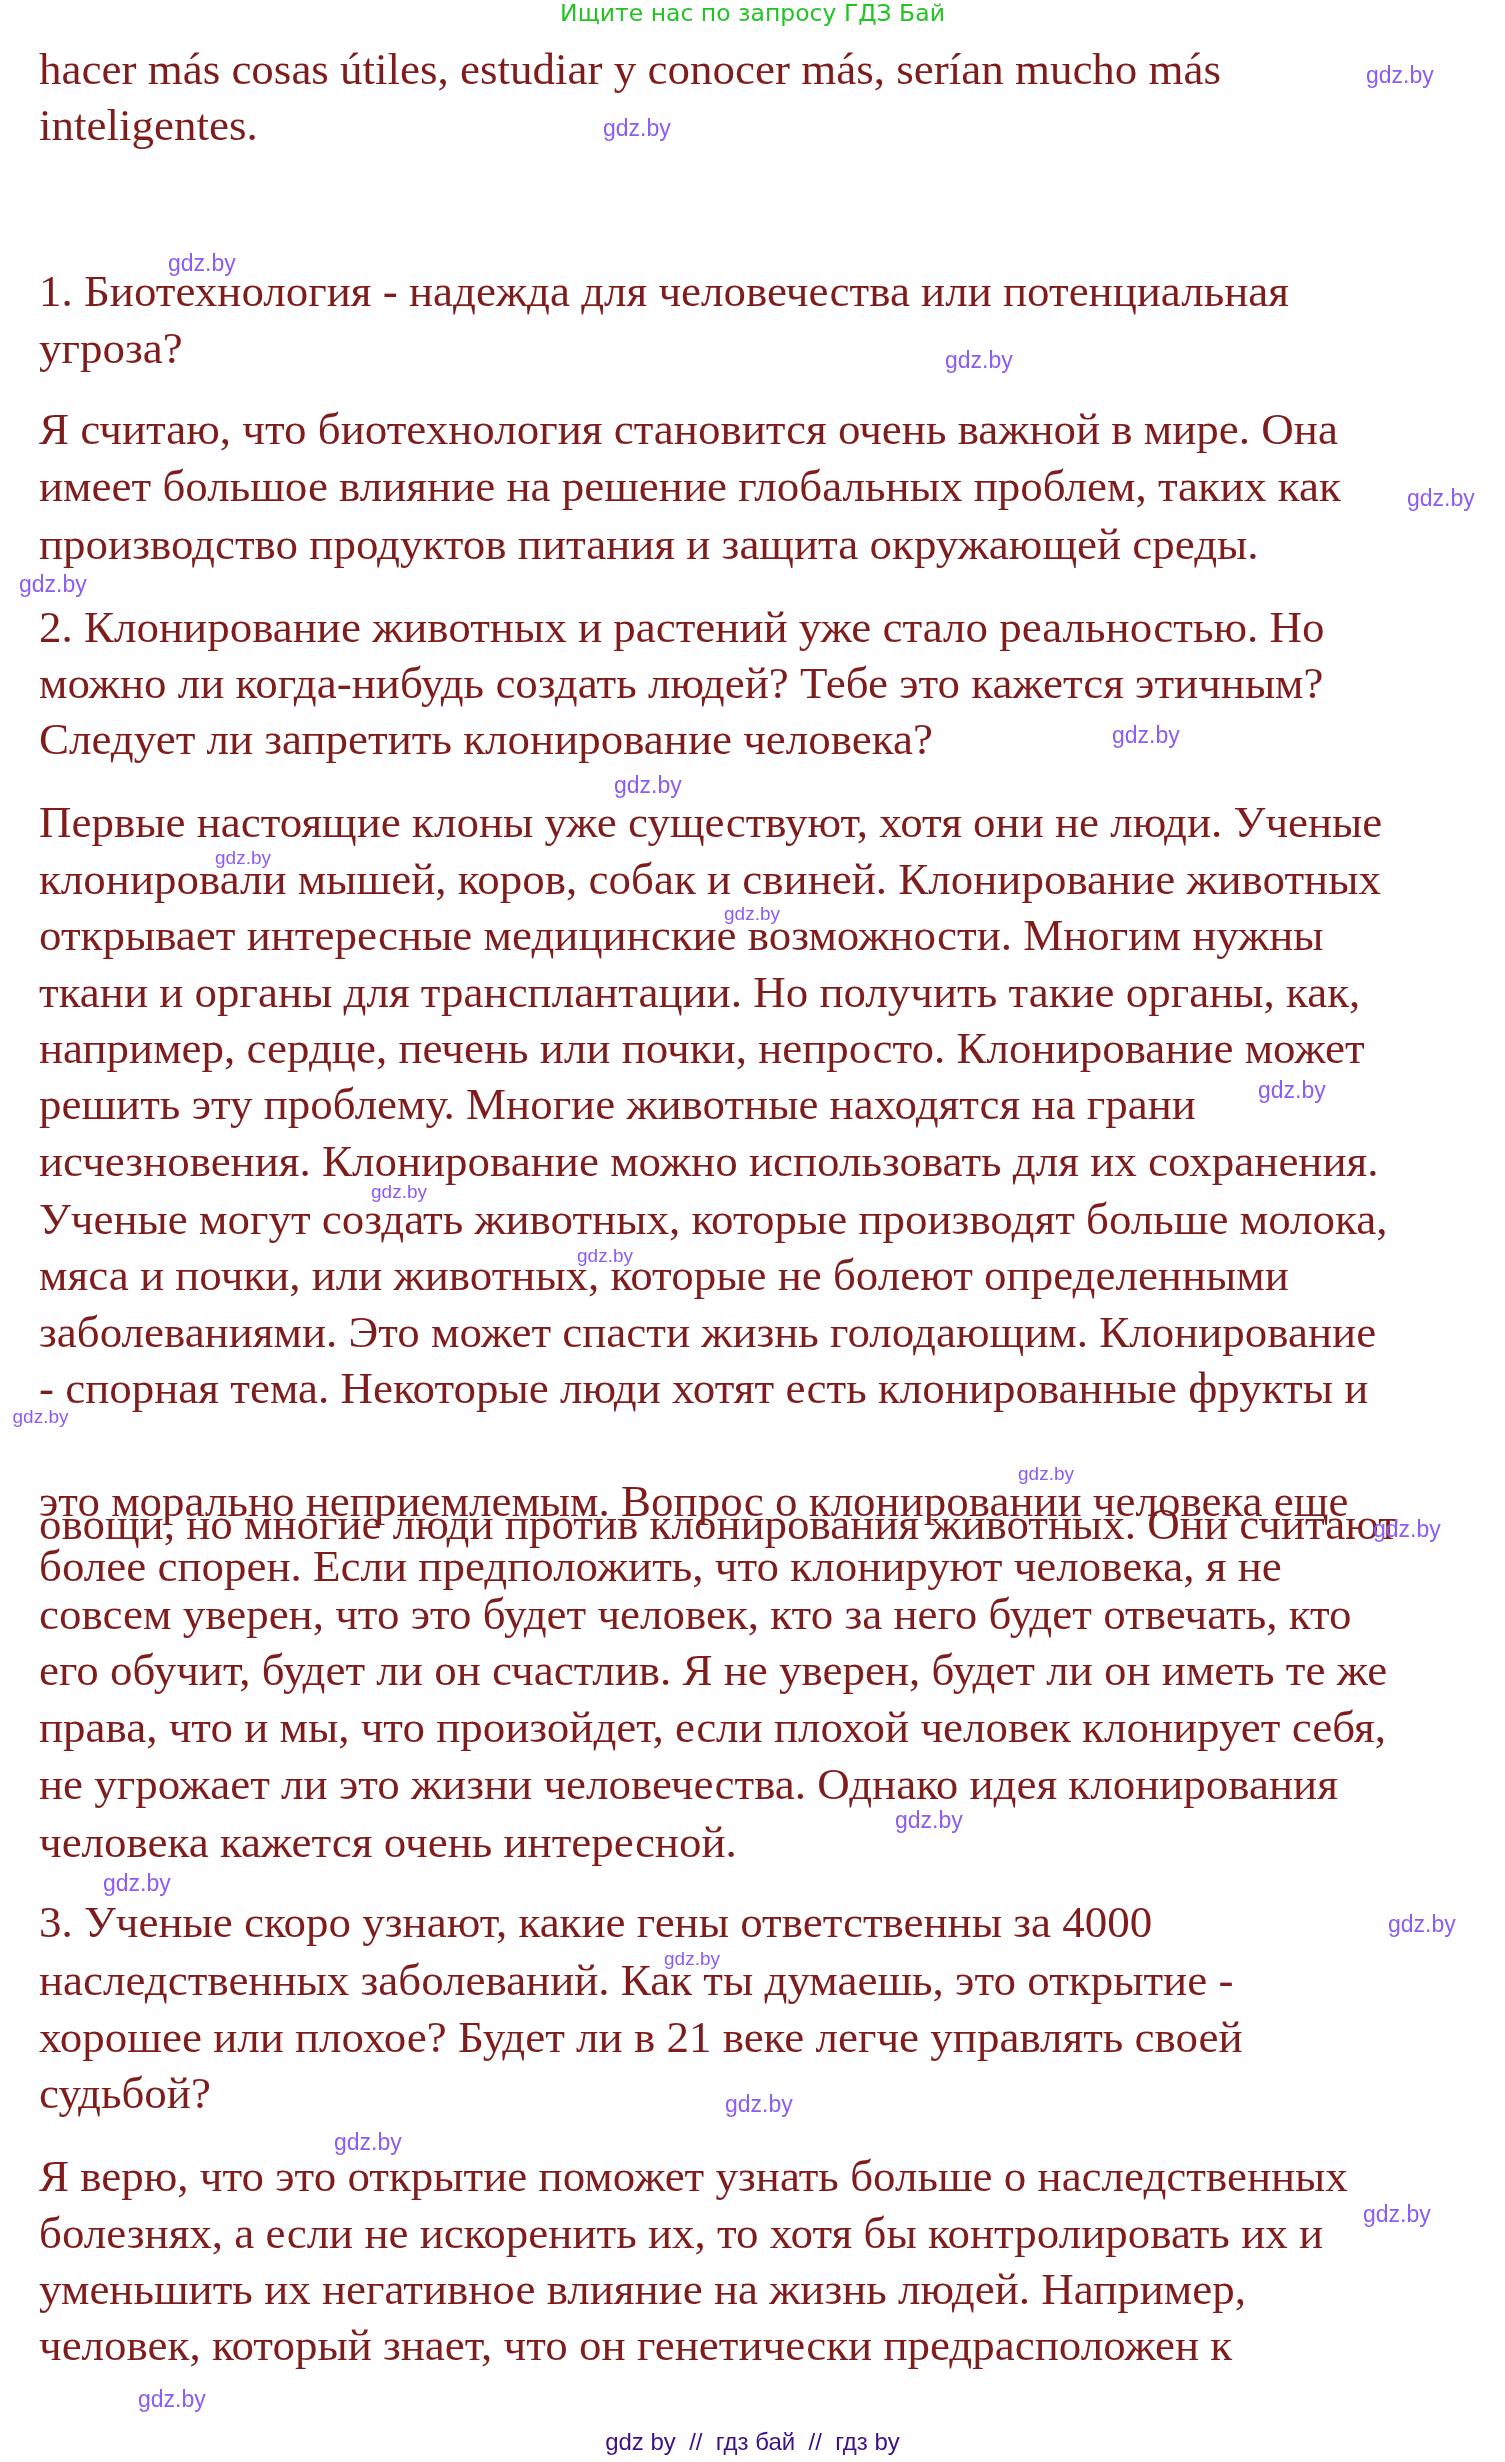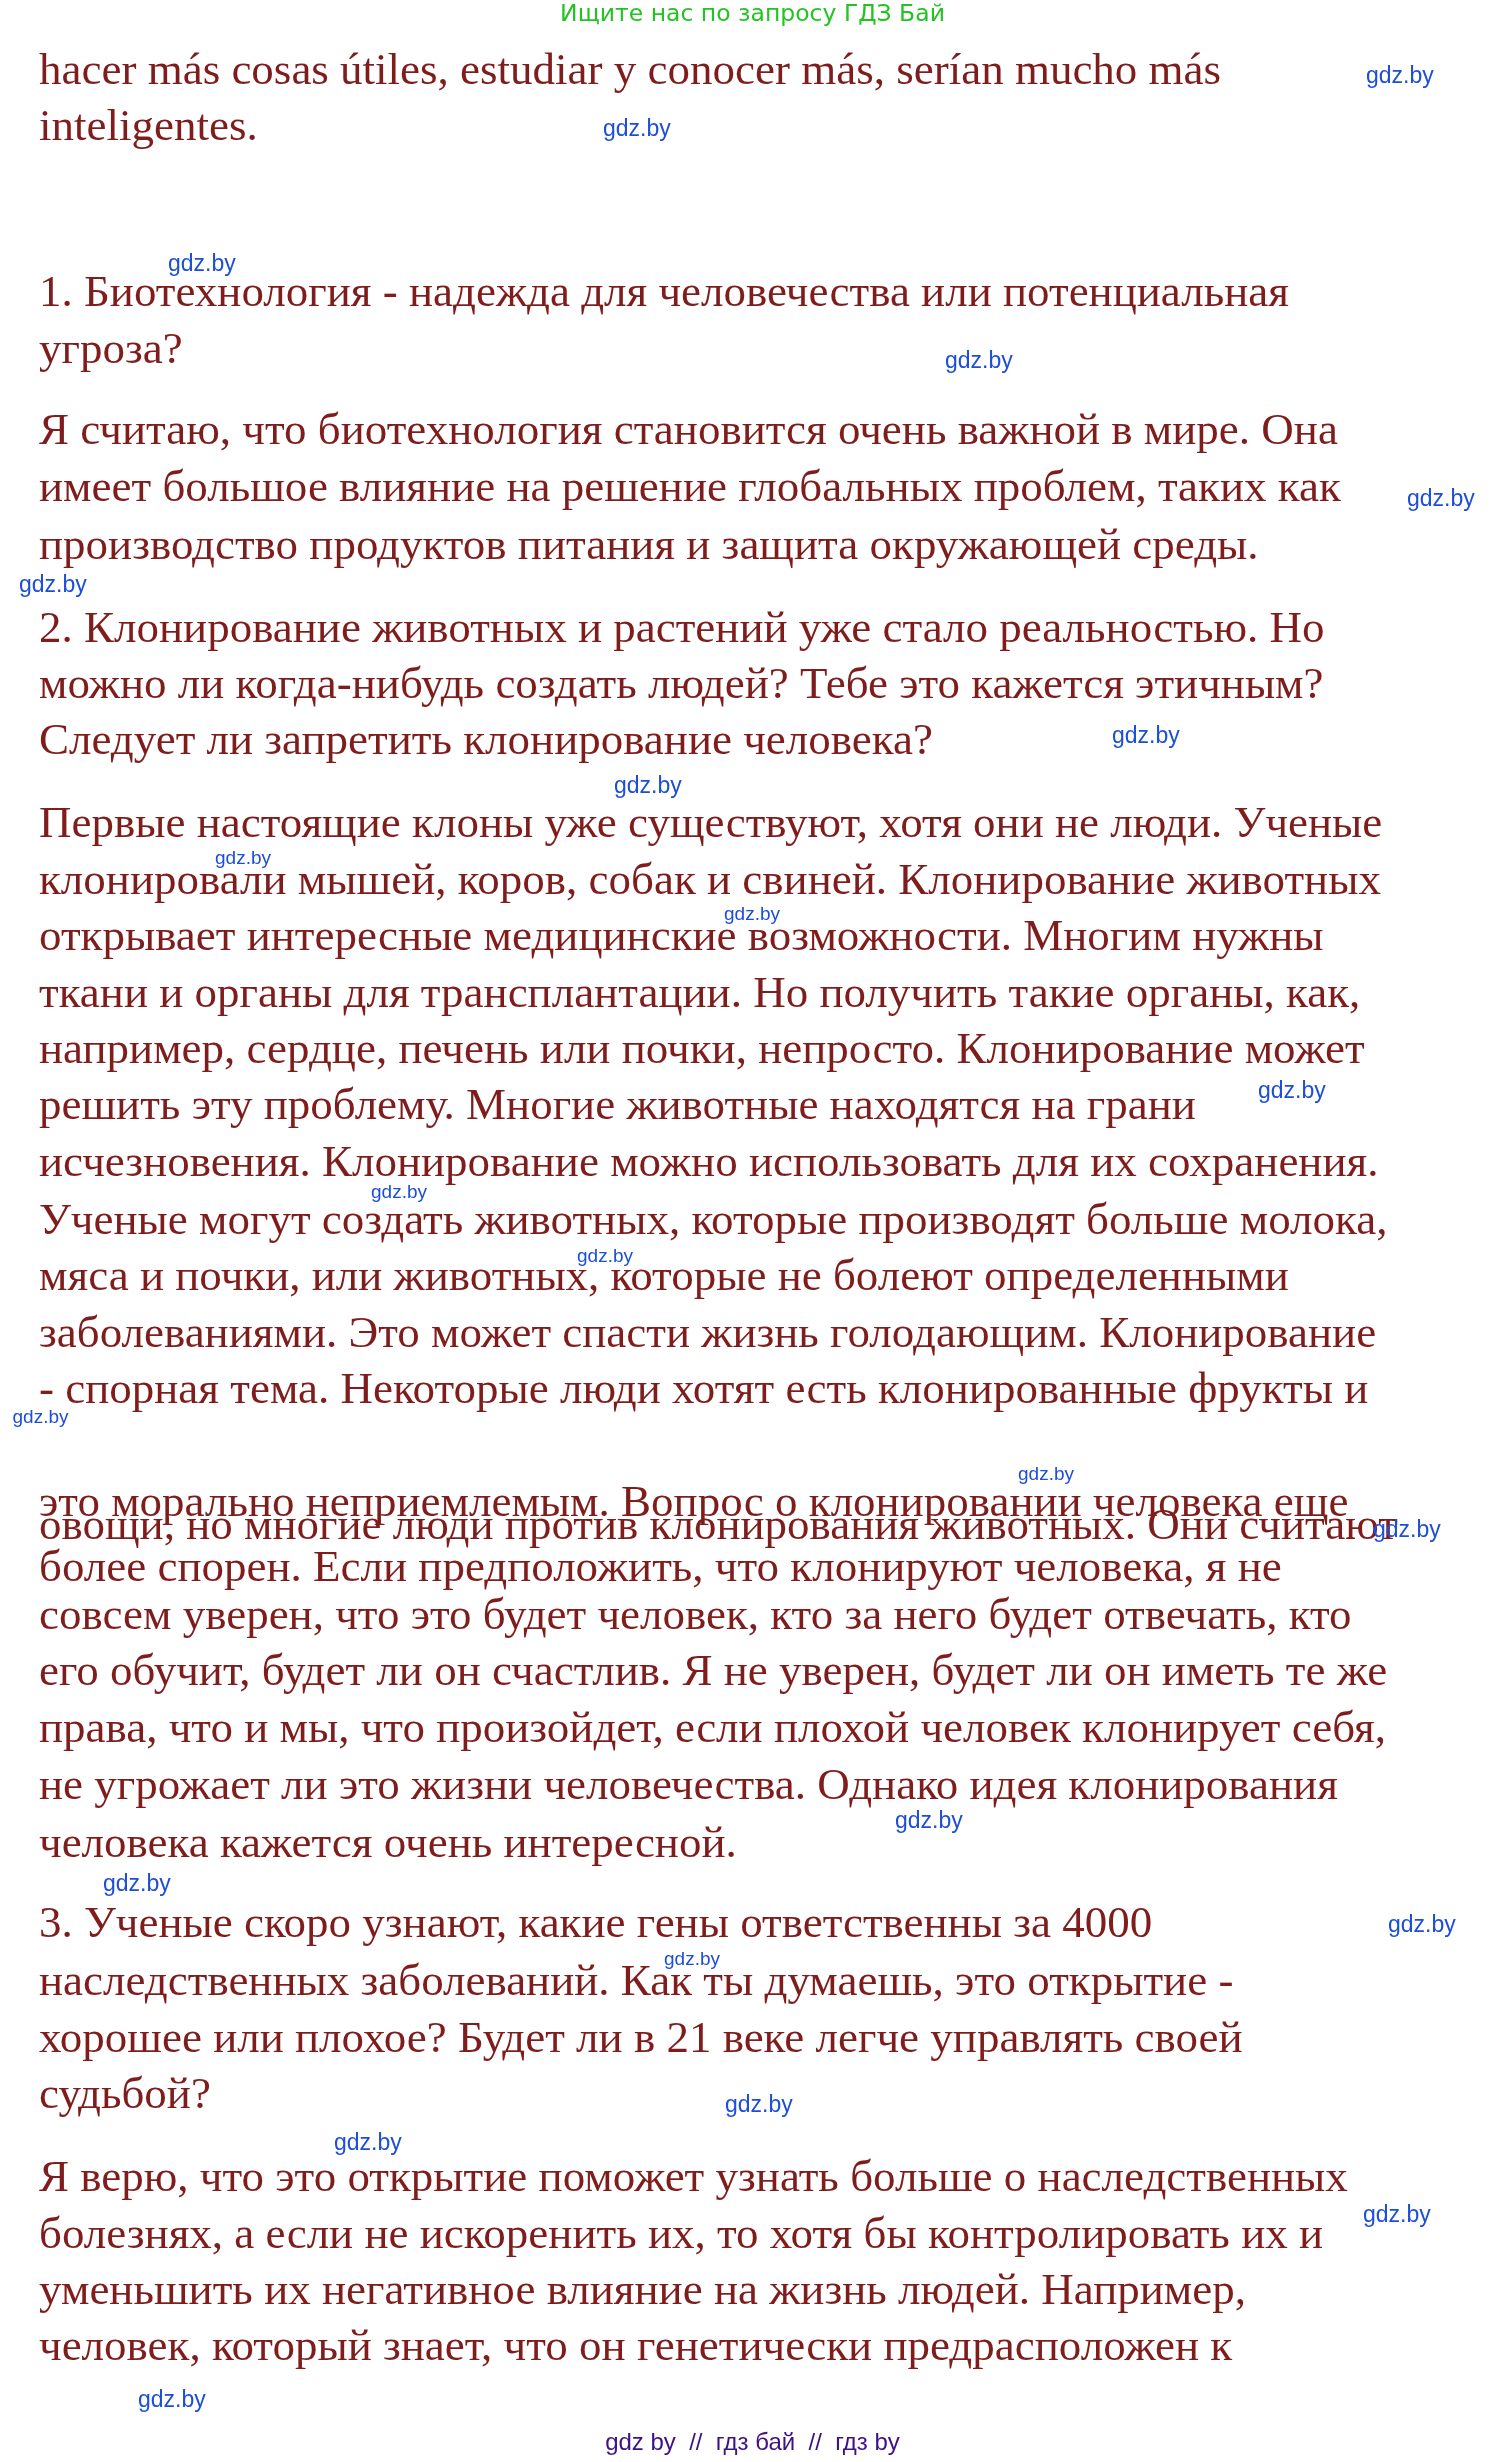--- a/index.html
+++ b/index.html
@@ -10,21 +10,21 @@
     font-size: 23.5px; line-height: 27px; color: #22c422;
   }
   .line {
     position: absolute; left: 39px; white-space: nowrap;
     font-family: "Liberation Serif", serif; font-size: 45px;
     line-height: 56px; height: 56px; color: #7f1d1d;
   }
   .wm {
     position: absolute; white-space: nowrap;
     font-family: "Liberation Sans", sans-serif; font-size: 23px;
-    line-height: 27px; color: #1d4ed8;
+    line-height: 27px; color: #8b5cf6;
   }
   .footer {
     position: absolute; left: 0; right: 0; top: 2426px; height: 31px;
     text-align: center; font-family: "Liberation Sans", sans-serif;
     font-size: 24px; line-height: 31px; color: #3d1286; white-space: pre;
   }
 </style>
 </head>
 <body>
 

